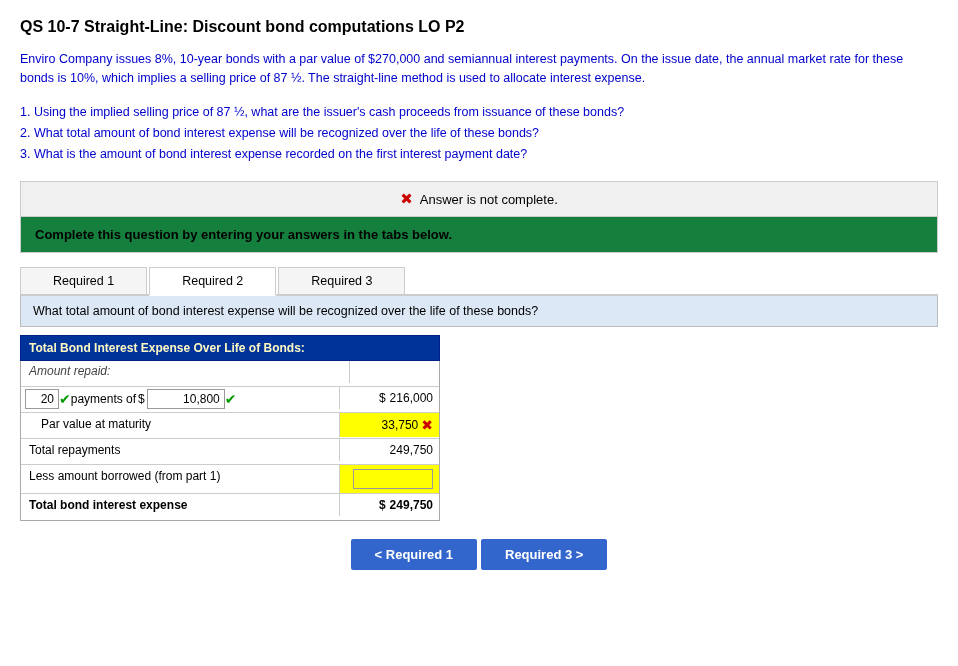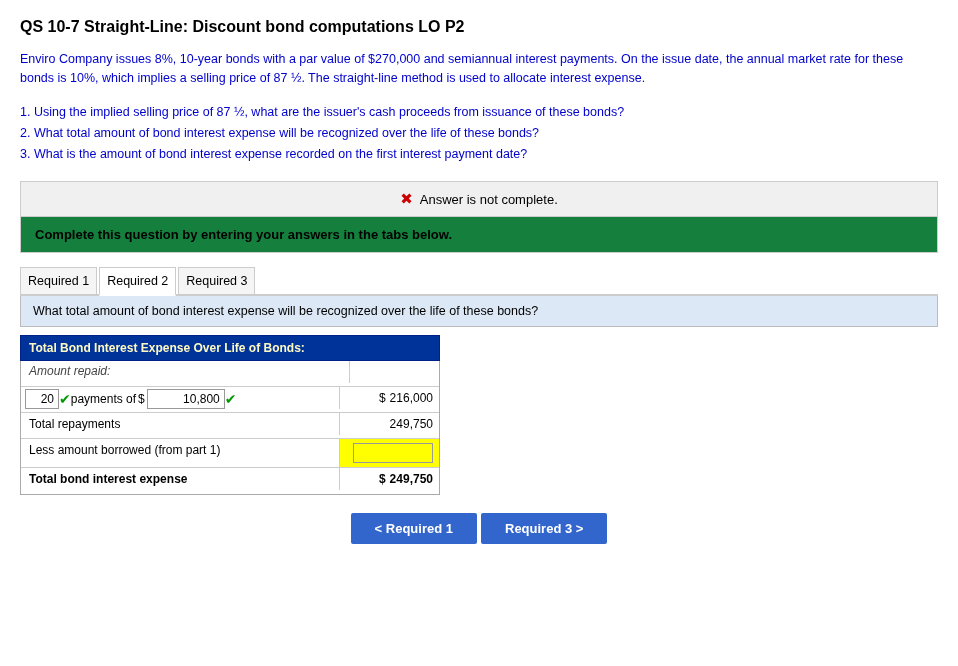--- a/index.html
+++ b/index.html
@@ -51,21 +51,21 @@
       font-weight: bold;
       margin-bottom: 14px;
     }
     .tabs-container {
       display: flex;
       border-bottom: 2px solid #ccc;
       margin-bottom: 0;
     }
     .tab {
       border: 1px solid #ccc;
-      padding: 6px 7px;
+      padding: 6px 32px;
       cursor: pointer;
       font-size: 12.5px;
       background: #f5f5f5;
       margin-right: 2px;
       border-bottom: none;
     }
     .tab.active {
       background: #fff;
       border-bottom: 2px solid #fff;
       margin-bottom: -2px;
@@ -240,20 +240,27 @@
         <span class="dollar-sign">$</span>
         <input class="input-dollar" type="text" value="10,800" style="">
         <span class="check-icon">✔</span>
       </div>
       <div class="value-cell">
         <span style="margin-right:4px;">$</span>
         <span>216,000</span>
       </div>
     </div>
 
+    <div class="table-row">
+      <div class="row-label row-label-indent">Par value at maturity</div>
+      <div class="value-cell highlight-yellow">
+        <span>33,750</span>
+        <span class="error-icon" style="margin-left:3px;">✖</span>
+      </div>
+    </div>
 
     <div class="table-row">
       <div class="row-label">Total repayments</div>
       <div class="value-cell">
         <span>249,750</span>
       </div>
     </div>
 
     <div class="table-row">
       <div class="row-label">Less amount borrowed (from part 1)</div>

